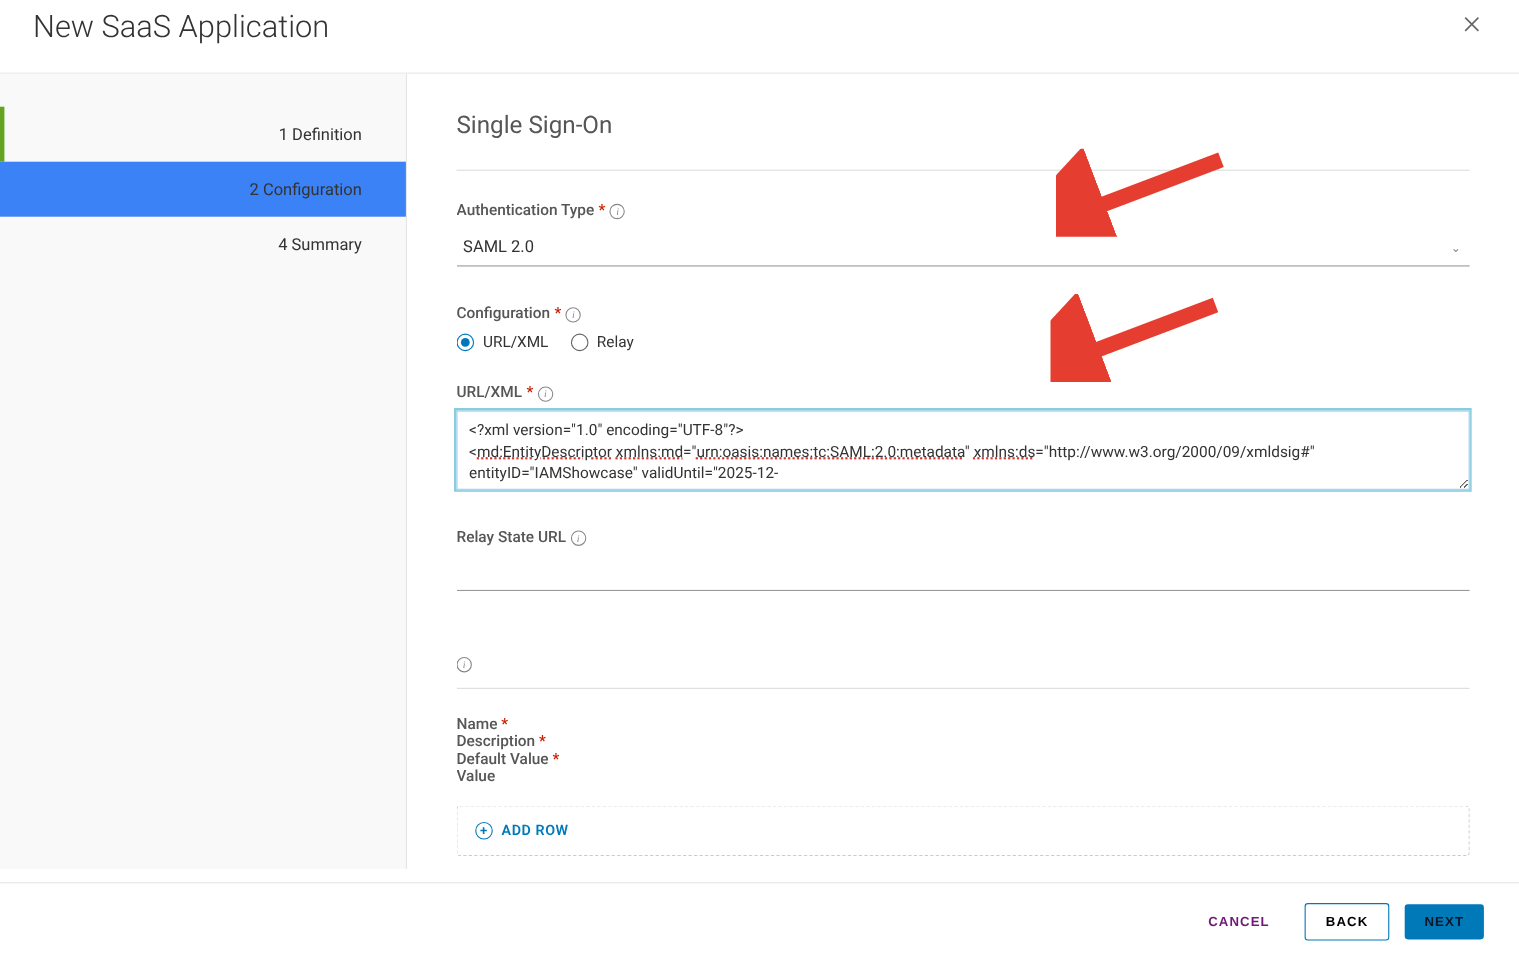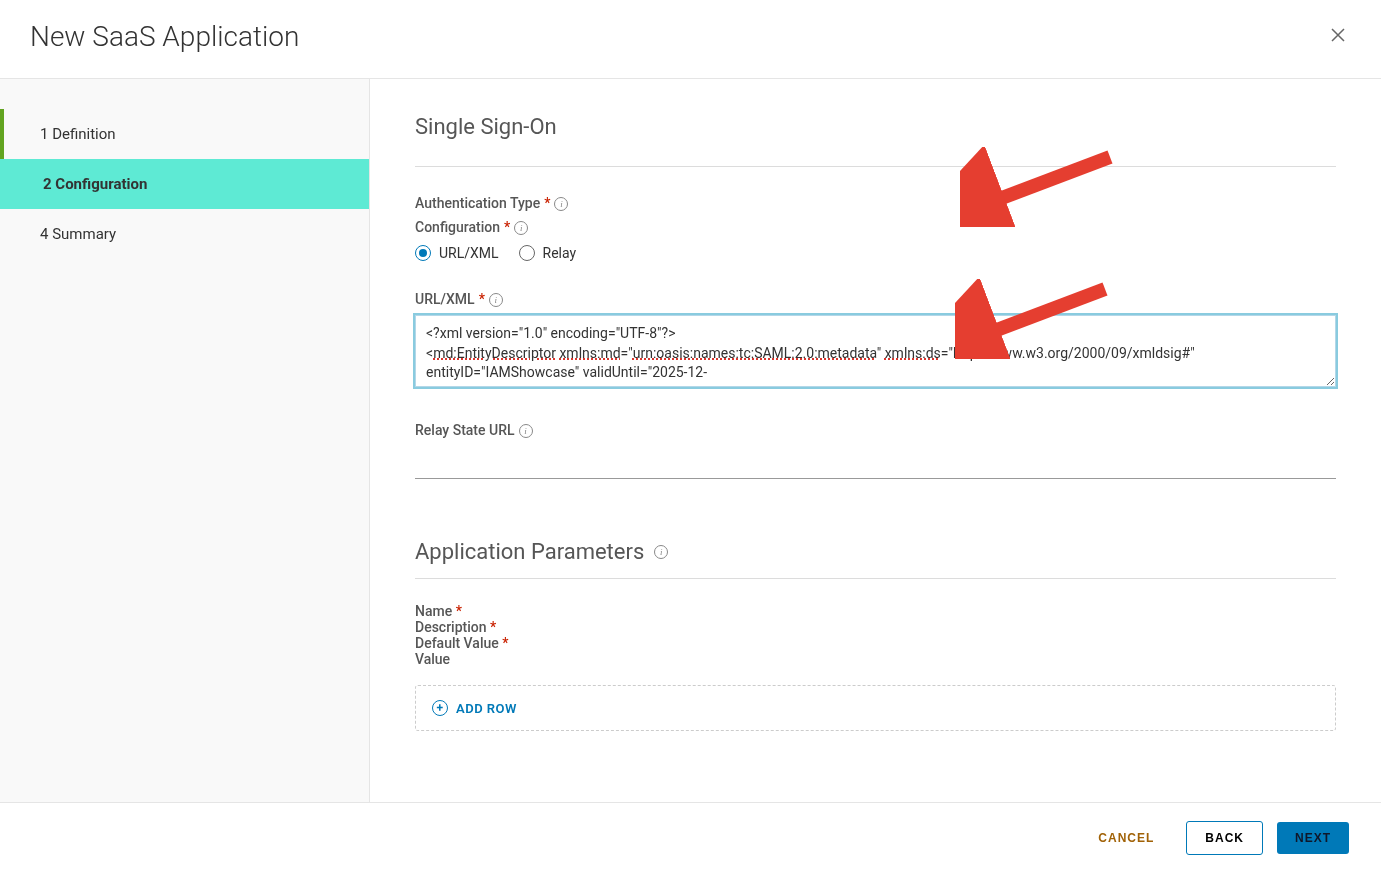--- a/index.html
+++ b/index.html
@@ -9,21 +9,21 @@
       width: 1381px;
       height: 873px;
       overflow: hidden;
       position: relative;
     }
     
     .header {
       display: flex;
       justify-content: space-between;
       align-items: center;
-      padding: 20px 30px 25px 30px;
+      padding: 8px 30px 25px 30px;
       border-bottom: 1px solid #e5e5e5;
     }
     .header h1 {
       font-size: 28px;
       font-weight: 300;
       color: #333;
     }
     .close-btn {
       background: none;
       border: none;
@@ -42,28 +42,29 @@
       width: 370px;
       background: #f9f9f9;
       border-right: 1px solid #e5e5e5;
       padding-top: 30px;
     }
     .wizard-step {
       padding: 16px 40px;
       font-size: 15px;
       color: #333;
       cursor: pointer;
+      text-align: right;
     }
     .wizard-step.completed {
       border-left: 4px solid #62a420;
       padding-left: 36px;
     }
     .wizard-step.active {
-      background: #5eead4;
-      font-weight: 700;
+      background: #3b82f6;
+      font-weight: 400;
       padding-left: 43px;
     }
     
     .main {
       flex: 1;
       padding: 35px 45px;
       overflow-y: auto;
       position: relative;
     }
     
@@ -258,21 +259,21 @@
     .btn {
       padding: 9px 18px;
       font-size: 12px;
       font-weight: 600;
       letter-spacing: 1px;
       border-radius: 3px;
       cursor: pointer;
       border: none;
       background: none;
     }
-    .btn-cancel { color: #a16207; }
+    .btn-cancel { color: #701a75; }
     .btn-back {
       color: #000000;
       border: 1px solid #0079b8;
     }
     .btn-next {
       background: #0079b8;
       color: #0f172a;
     }
     
     .arrow {
@@ -308,20 +309,24 @@
   </div>
 
   <div class="main">
     <div class="section-title">Single Sign-On</div>
 
     <div class="field-label">
       <span>Authentication Type</span>
       <span class="required">*</span>
       <span class="info-icon">i</span>
     </div>
+    <div class="select-wrapper">
+      <div class="select-field">SAML 2.0</div>
+      <span class="select-caret">⌄</span>
+    </div>
 
     <svg class="arrow" style="left:590px; top:68px;" width="160" height="80" viewBox="0 0 160 80">
       <defs>
           <marker id="ah1" markerWidth="8" markerHeight="8" refX="2" refY="4" orient="auto">
             <polygon points="0 0, 8 4, 0 8" fill="#e53e30"></polygon>
           </marker>
         </defs>
       <line x1="150" y1="10" x2="18" y2="60" stroke="#e53e30" stroke-width="14" marker-end="url(#ah1)"></line>
     </svg>
 
@@ -362,21 +367,20 @@
     </div>
 
     <div class="field-label">
       <span>Relay State URL</span>
       <span class="info-icon">i</span>
     </div>
     <input class="relay-field" type="text" style="">
 
     <div class="params-section">
       <div class="params-title">
-        <span>Application Parameters</span>
         <span class="info-icon">i</span>
       </div>
       <div class="params-header">
         <div class="params-col-name"><span>Name</span> <span class="required">*</span></div>
         <div class="params-col-desc"><span>Description</span> <span class="required">*</span></div>
         <div class="params-col-default"><span>Default Value</span> <span class="required">*</span></div>
         <div class="params-col-value"><span>Value</span></div>
       </div>
       <div class="add-row">
         <span class="plus-circle">+</span>

